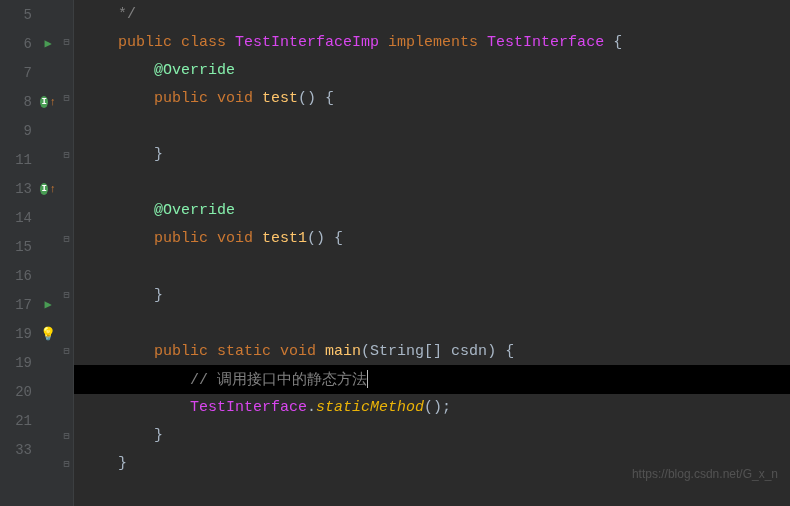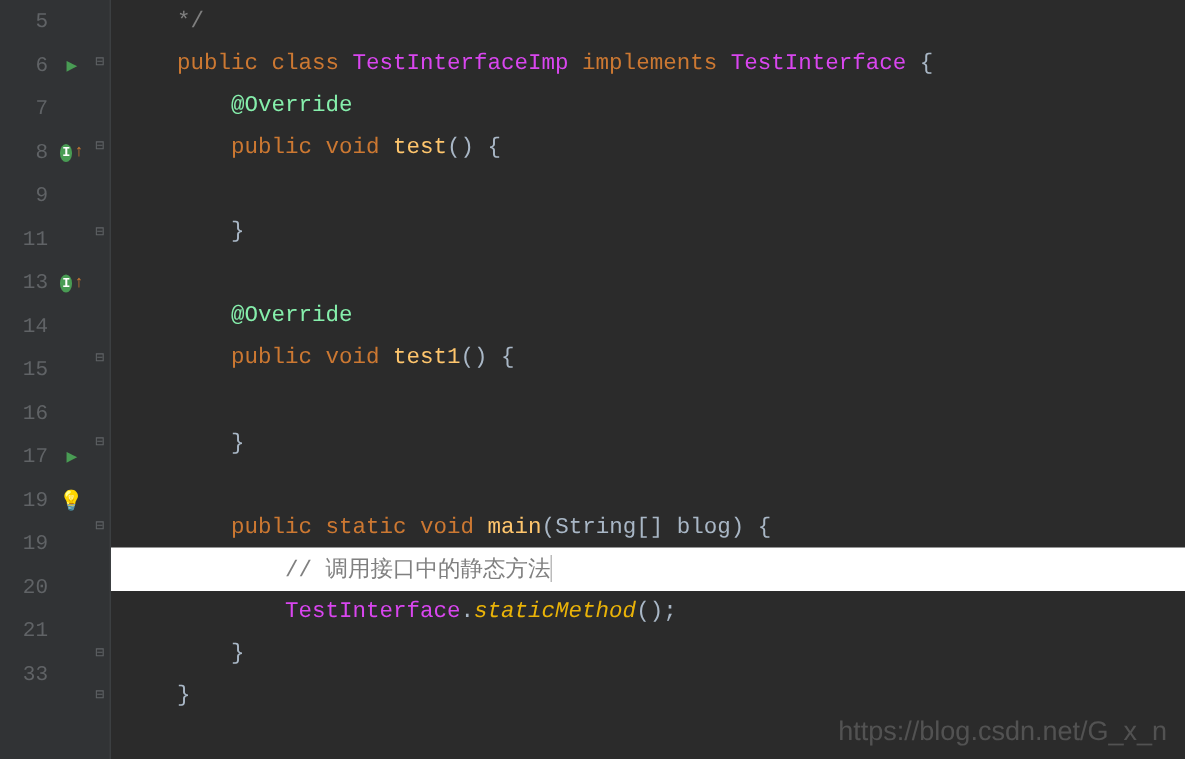--- a/index.html
+++ b/index.html
@@ -94,43 +94,43 @@
     }
     .code-line {
       height: 29px;
       display: flex;
       align-items: center;
       padding-left: 8px;
       white-space: pre;
       color: #a9b7c6;
     }
     .code-line.current {
-      background: #ffffff;
+      background: #000000;
     }
     .kw { color: #cc7832; }
     .cls { color: #d946ef; }
     .meth { color: #ffc66d; }
     .anno { color: #86efac; }
     .comment { color: #808080; }
     .param { color: #a9b7c6; }
     .static-call { color: #eab308; font-style: italic; }
     .punct { color: #a9b7c6; }
     .cursor {
       display: inline-block;
       width: 1px;
       height: 18px;
       background: #bbbbbb;
       vertical-align: middle;
     }
     .watermark {
       position: absolute;
-      bottom: 8px;
+      bottom: 25px;
       right: 12px;
       color: rgba(200, 200, 200, 0.25);
-      font-size: 18px;
+      font-size: 12px;
       font-family: sans-serif;
     }
   </style>
 </head>
 <body>
 
 <div class="editor">
   <div class="gutter" id="gutter">
       <div class="gutter-row">
         <span class="line-num">5</span>
@@ -245,21 +245,21 @@
       <div class="code-line"><span class="anno">        @Override</span></div>
       <div class="code-line"><span class="kw">        public </span><span class="kw">void </span><span class="meth">test</span><span class="punct">() {</span></div>
       <div class="code-line"></div>
       <div class="code-line"><span class="punct">        }</span></div>
       <div class="code-line"></div>
       <div class="code-line"><span class="anno">        @Override</span></div>
       <div class="code-line"><span class="kw">        public </span><span class="kw">void </span><span class="meth">test1</span><span class="punct">() {</span></div>
       <div class="code-line"></div>
       <div class="code-line"><span class="punct">        }</span></div>
       <div class="code-line"></div>
-      <div class="code-line"><span class="kw">        public </span><span class="kw">static </span><span class="kw">void </span><span class="meth">main</span><span class="punct">(</span><span class="param">String[] blog</span><span class="punct">) {</span></div>
+      <div class="code-line"><span class="kw">        public </span><span class="kw">static </span><span class="kw">void </span><span class="meth">main</span><span class="punct">(</span><span class="param">String[] csdn</span><span class="punct">) {</span></div>
       <div class="code-line current"><span class="comment">            // 调用接口中的静态方法</span><span class="cursor"></span></div>
       <div class="code-line"><span class="cls">            TestInterface</span><span class="punct">.</span><span class="static-call">staticMethod</span><span class="punct">();</span></div>
       <div class="code-line"><span class="punct">        }</span></div>
       <div class="code-line"><span class="punct">    }</span></div>
       <div class="code-line"></div>
     </div>
 </div>
 <div class="watermark">https://blog.csdn.net/G_x_n</div>
 
 </body></html>

